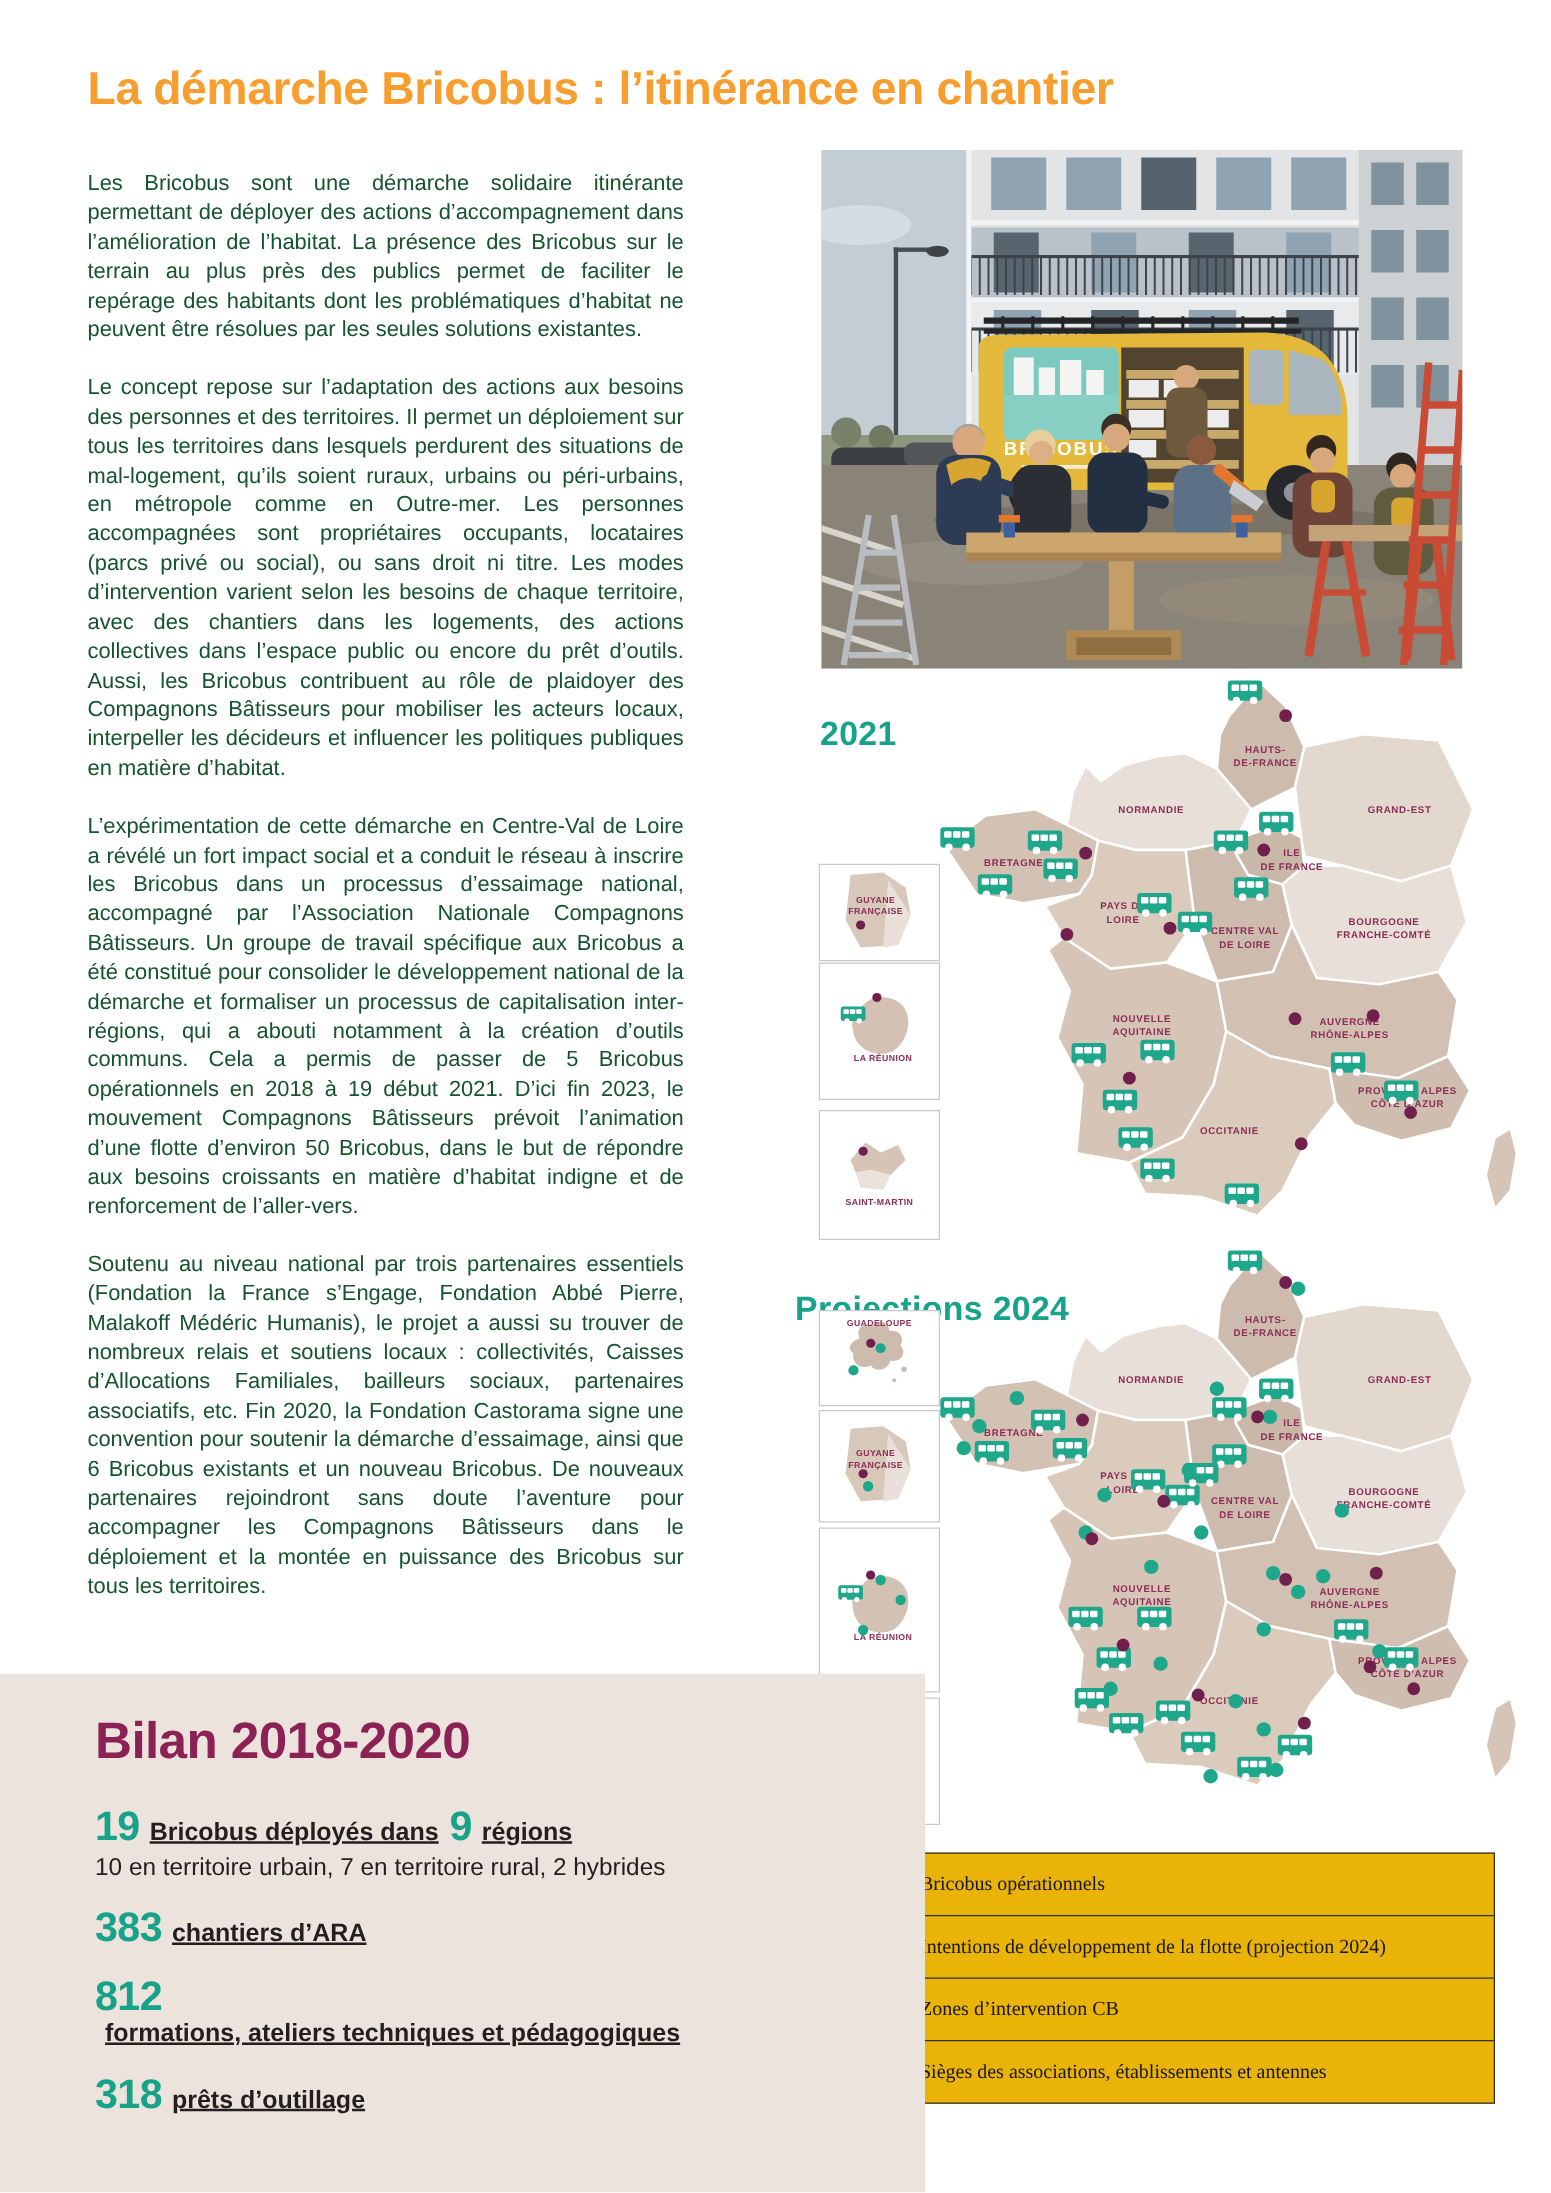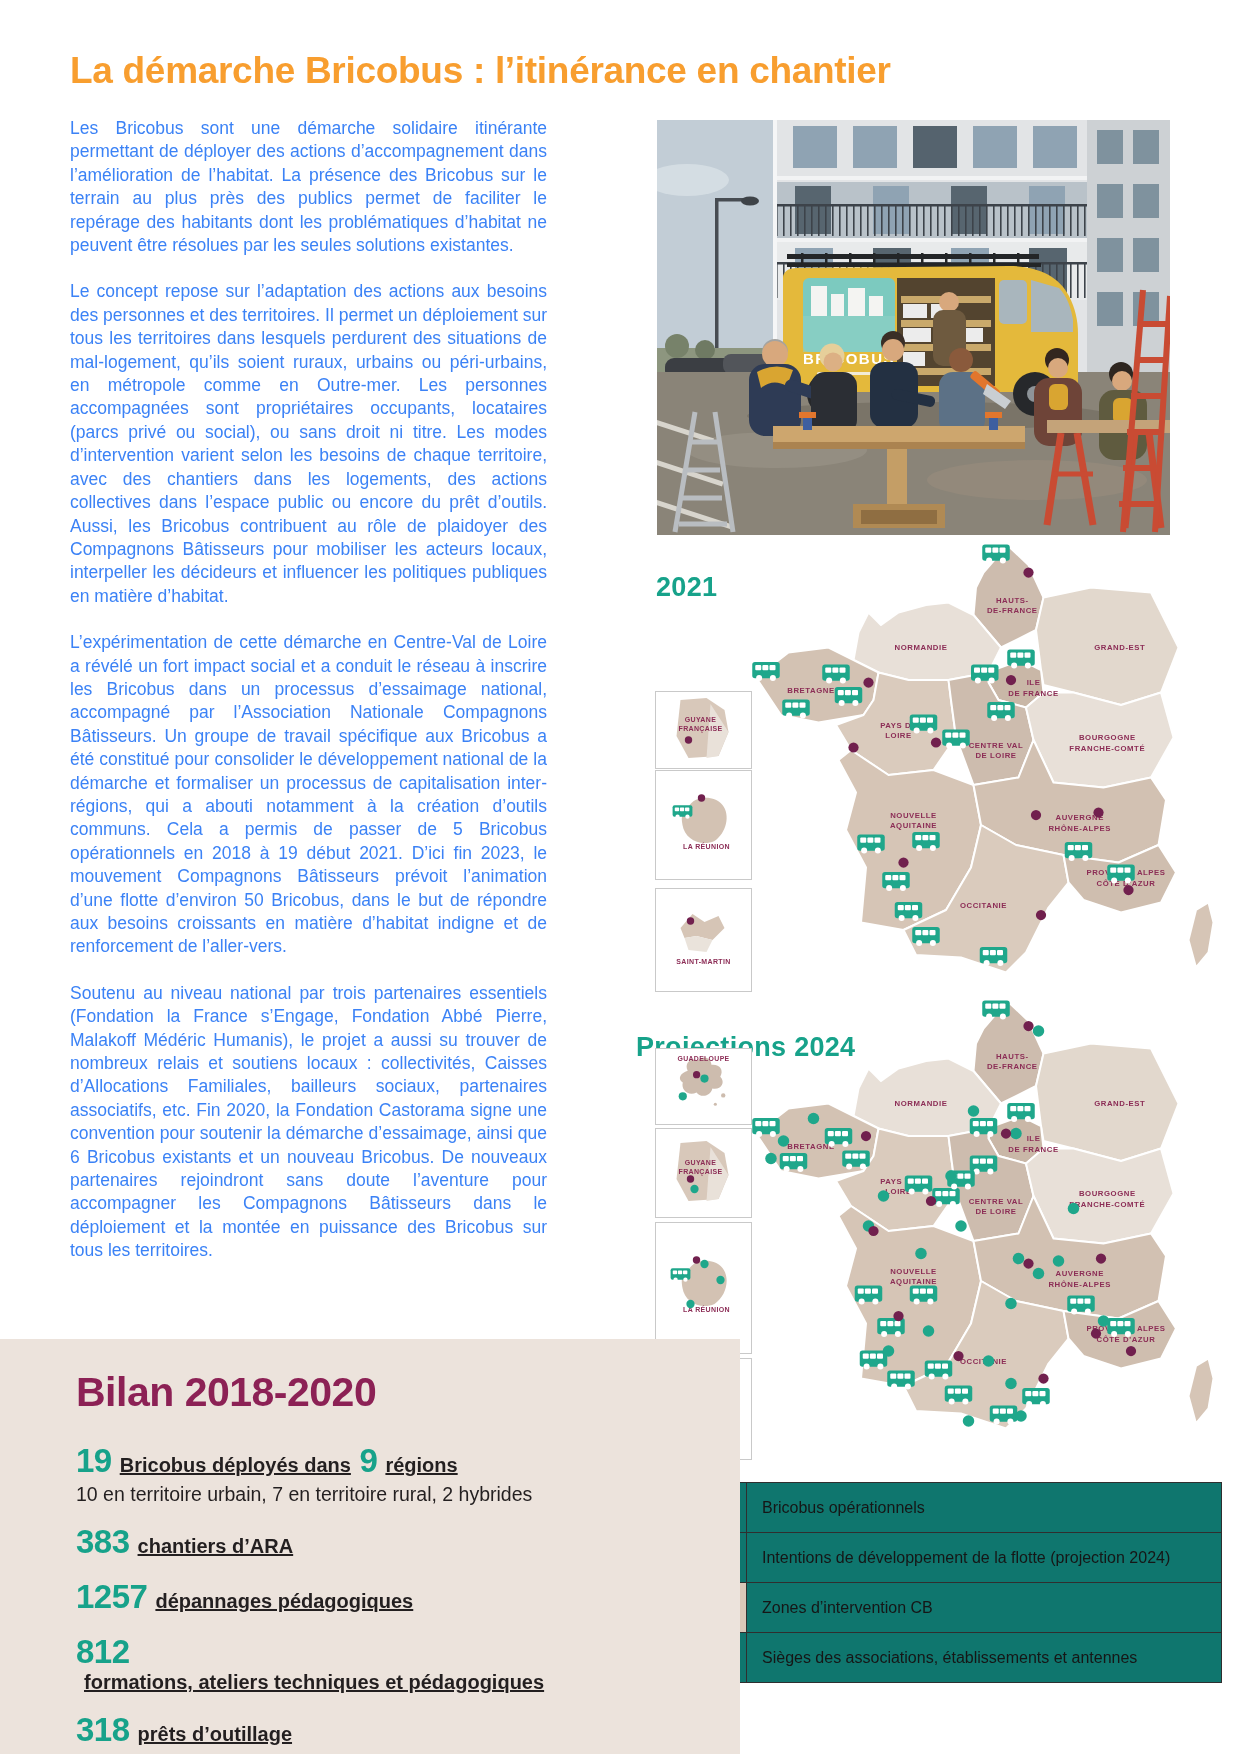--- a/index.html
+++ b/index.html
@@ -1,39 +1,39 @@
 <!DOCTYPE html>
 <html lang="fr"><head>
 <meta charset="utf-8">
 <style>
   html,body{margin:0;padding:0;background:#ffffff;}
   .page{position:relative;width:1241px;height:1754px;background:#fff;overflow:hidden;
         font-family:"Liberation Sans",sans-serif;color:#231f20;}
   .page-title{position:absolute;left:70px;top:50px;margin:0;font-size:37px;font-weight:700;
         color:#f89e2f;letter-spacing:-0.3px;}
-  .article{position:absolute;left:70px;top:117px;width:477px;font-size:17.5px;line-height:23.4px;
-        text-align:justify;color:#3b82f6;}
+  .article{position:absolute;left:70px;top:135px;width:477px;font-size:17.5px;line-height:23.4px;
+        text-align:justify;color:#14532d;}
   .article p{margin:0 0 23px 0;}
   .photo{position:absolute;left:657px;top:120px;width:513px;height:415px;overflow:hidden;background:#ddd;}
   .map-title{position:absolute;margin:0;font-size:27px;font-weight:800;color:#17a28a;letter-spacing:.3px;}
   #title-2021{left:656px;top:572px;}
   #title-2024{left:636px;top:1032px;}
   .inset-col{position:absolute;left:655px;width:97px;}
   #insets-2021{top:691px;}
   #insets-2024{top:1048px;}
   .inset{border:1px solid #c9c9c9;background:#fff;box-sizing:border-box;overflow:hidden;}
   .inset svg{display:block;width:100%;height:100%;}
   .map-svg{position:absolute;left:736px;width:505px;height:450px;}
   #map-2021-svg{top:540px;}
   #map-2024-svg{top:996px;}
   .region-label{font-weight:700;fill:#8c2d56;font-size:6.2px;letter-spacing:.45px;text-anchor:middle;
         font-family:"Liberation Sans",sans-serif;}
   .inset-label{font-weight:700;fill:#8c2d56;font-size:7px;letter-spacing:.35px;text-anchor:middle;
         font-family:"Liberation Sans",sans-serif;}
-  .legend{position:absolute;left:692px;top:1482px;width:528px;border:1.5px solid #2f2f2f;background:#0f766e;}
+  .legend{position:absolute;left:666px;top:1482px;width:528px;border:1.5px solid #2f2f2f;background:#eab308;font-family:Liberation Serif, serif;}
   .lg-row{display:flex;height:49px;border-top:1.5px solid #2f2f2f;}
   .lg-row:first-child{border-top:none;}
   .lg-icon{flex:0 0 53px;width:53px;border-right:1.5px solid #2f2f2f;display:flex;align-items:center;justify-content:center;}
   .lg-icon.lg-zone{background:#d9c8b8;}
   .lg-label{display:flex;align-items:center;padding-left:15px;font-size:16px;color:#161616;}
   .bilan{position:absolute;left:0;top:1339px;width:740px;height:431px;background:#ece3dc;}
   .bilan-inner{margin:30px 0 0 76px;width:500px;}
   .bilan-title{margin:0 0 26px 0;font-size:41px;font-weight:800;color:#8c2155;letter-spacing:-0.5px;}
   .stat{margin-bottom:17px;}
   .stat-line{display:flex;align-items:baseline;flex-wrap:wrap;}
@@ -806,26 +806,20 @@
             <div class="stat-sub">10 en territoire urbain, 7 en territoire rural, 2 hybrides</div>
           </div>
           <div class="stat">
             <div class="stat-line">
               <span class="stat-num">383</span>
               <span class="stat-label">chantiers d’ARA</span>
             </div>
           </div>
           <div class="stat">
             <div class="stat-line">
-              <span class="stat-num">1257</span>
-              <span class="stat-label">dépannages pédagogiques</span>
-            </div>
-          </div>
-          <div class="stat">
-            <div class="stat-line">
               <span class="stat-num">812</span>
               <span class="stat-label">formations, ateliers techniques et pédagogiques</span>
             </div>
           </div>
           <div class="stat">
             <div class="stat-line">
               <span class="stat-num">318</span>
               <span class="stat-label">prêts d’outillage</span>
             </div>
           </div>

